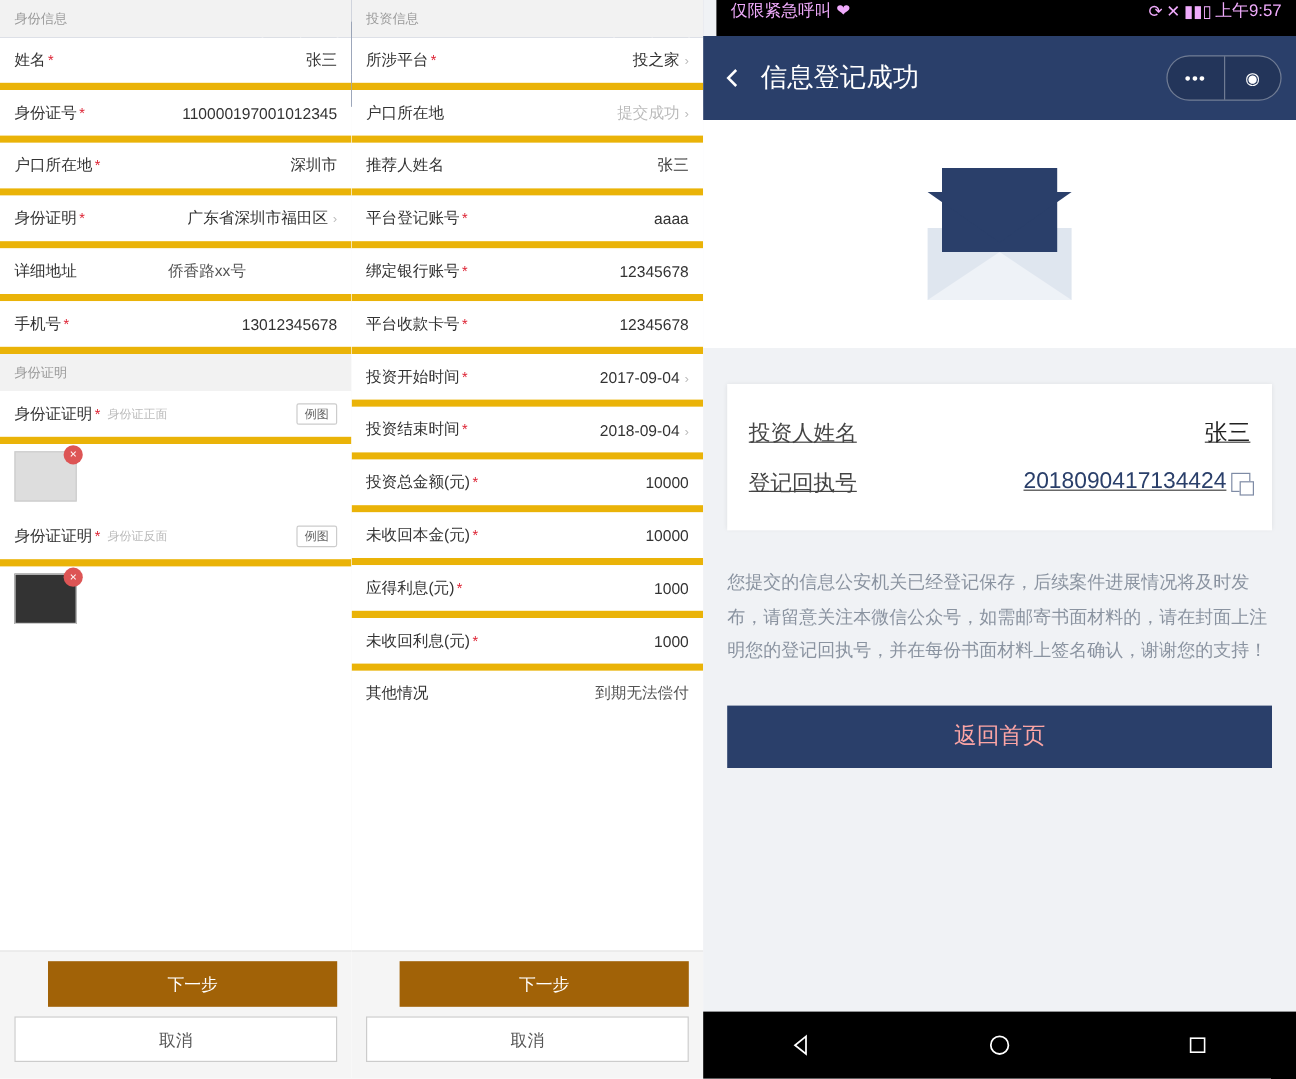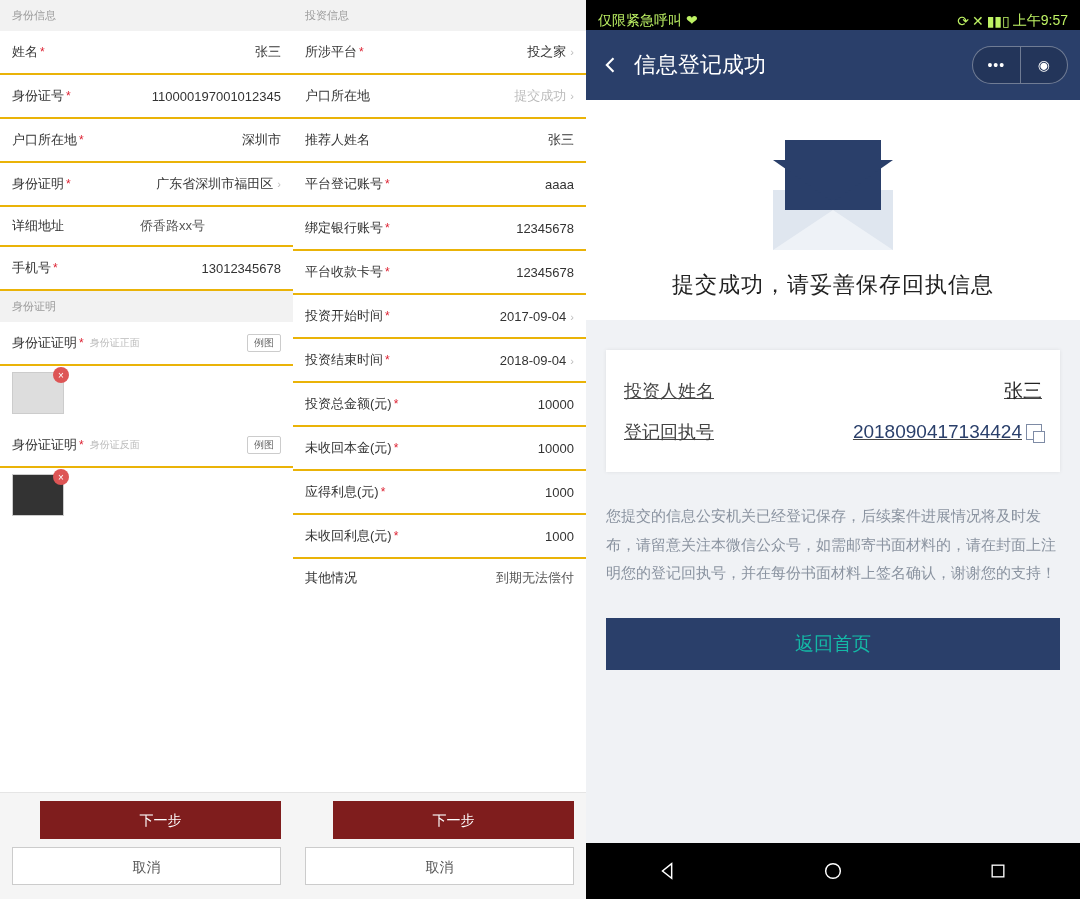--- a/index.html
+++ b/index.html
@@ -9,72 +9,72 @@
     display: flex;
     width: 1080px;
     height: 899px;
     overflow: hidden;
   }
   .phone { position: relative; background:#fff; flex-shrink:0; }
   .p1, .p2 { width: 293px; height: 899px; }
   .p3 { width: 494px; height: 899px; }
 
   
-  .status { height:18px; background:#2a3f6a; color:#bef264; font-size:10px; display:flex; align-items:flex-end; justify-content:space-between; padding:0 6px; }
+  .status { height:18px; background:#2a3f6a; color:#f0abfc; font-size:10px; display:flex; align-items:flex-start; justify-content:space-between; padding:0 6px;margin-left:11px; }
   .status .left, .status .right { display:flex; align-items:center; gap:3px; }
   .p3 .status { height:30px; background:#000; font-size:14px; padding:0 12px; }
 
   
   .header { height:44px; background:#2a3f6a; color:#fff; display:flex; align-items:center; padding:0 10px; position:relative; }
   .back { width:22px; height:22px; display:flex; align-items:center; justify-content:center; cursor:pointer; }
   .htitle { font-size:15px; margin-left:6px; }
   .capsule { position:absolute; right:8px; top:8px; height:28px; width:70px; border:1px solid rgba(255,255,255,.35); border-radius:14px; display:flex; background:rgba(0,0,0,.15); }
   .capsule > div { flex:1; display:flex; align-items:center; justify-content:center; color:#fff; font-size:14px; }
   .capsule > div:first-child { border-right:1px solid rgba(255,255,255,.35); letter-spacing:1px;}
   .p3 .header { height:70px; }
   .p3 .back { width:30px; height:30px; }
   .p3 .htitle { font-size:22px; margin-left:8px; }
   .p3 .capsule { height:38px; width:96px; border-radius:19px; top:16px; right:12px; }
 
   .subhead { background:#2a3f6a; color:#9cb0d4; text-align:center; font-size:11px; padding:4px 0 8px; }
 
   .section { background:#f2f2f2; color:#9a9a9a; font-size:11px; padding:8px 12px; }
 
-  .row { display:flex; align-items:center; justify-content:space-between; padding:0 12px; height:44px; background:#fff; border-bottom:2px solid #eab308; font-size:13px; color:#333; }
+  .row { display:flex; align-items:center; justify-content:space-between; padding:0 12px; height:44px; background:#fff; border-bottom:6px solid #eab308; font-size:13px; color:#333; }
   .row .label { display:flex; align-items:center; }
   .row .req { color:#d23; margin-left:2px; font-size:12px; }
   .row .value { color:#333; }
   .row .value.ph { color:#bbb; }
   .row .chev { color:#bbb; margin-left:4px; font-size:11px;}
   .row.tall { height:auto; padding:10px 12px; flex-direction:row; align-items:flex-start; gap:6px;}
   .row.tall .value { color:#555; font-size:13px;}
   .hint { color:#bbb; font-size:10px; margin-left:6px;}
   .example { border:1px solid #ccc; color:#666; font-size:10px; padding:1px 6px; border-radius:2px; cursor:pointer;}
   .thumb { width:52px; height:42px; background:#ddd; border:1px solid #ccc; position:relative; margin:6px 0 4px 12px;}
   .thumb .del { position:absolute; right:-6px; top:-6px; width:16px; height:16px; background:#d55; border-radius:50%; color:#fff; font-size:10px; display:flex; align-items:center; justify-content:center;}
   .thumb2 { background:#333; }
 
   .footer { position:absolute; bottom:0; left:0; right:0; padding:8px 12px 14px; background:#f5f5f5; border-top:1px solid #e5e5e5;}
-  .btn-primary { background:#7f1d1d; color:#fff; text-align:center; height:38px; line-height:38px; font-size:14px; cursor:pointer;margin-left:28px;}
+  .btn-primary { background:#a16207; color:#fff; text-align:center; height:38px; line-height:38px; font-size:14px; cursor:pointer;margin-left:28px;}
   .btn-secondary { background:#fff; border:1px solid #ccc; color:#555; text-align:center; height:38px; line-height:38px; font-size:14px; margin-top:8px; cursor:pointer;}
 
   
   .success-area { text-align:center; padding:40px 20px 20px; background:#fff;}
   .envelope { width:120px; height:110px; margin:0 auto 20px; position:relative; }
   .env-body { position:absolute; bottom:0; left:0; right:0; height:60px; background:#dfe6ef; }
   .env-flap { position:absolute; top:20px; left:0; right:0; height:0; border-left:60px solid transparent; border-right:60px solid transparent; border-top:42px solid #2a3f6a; z-index:2;}
   .env-card { position:absolute; top:0; left:12px; right:12px; height:70px; background:#2a3f6a; display:flex; align-items:center; justify-content:center; z-index:1;}
   .env-front { position:absolute; bottom:0; left:0; right:0; height:0; border-left:60px solid transparent; border-right:60px solid transparent; border-bottom:40px solid #eef2f7; z-index:3;}
   .success-msg { font-size:22px; color:#222; letter-spacing:1px;}
   .card { margin:30px 20px 0; background:#fff; box-shadow:0 0 4px rgba(0,0,0,.08); padding:20px 18px;}
   .card-row { display:flex; justify-content:space-between; align-items:center; font-size:18px; color:#444; padding:8px 0;text-decoration:underline;}
   .card-row .v { color:#2a3f6a; font-size:19px; display:flex; align-items:center; gap:4px;}
   .card-row .v.name { color:#222; }
   .note { margin:30px 20px 0; color:#8a93a0; font-size:15px; line-height:1.9; }
-  .btn-home { margin:30px 20px 0; background:#2a3f6a; color:#14b8a6; text-align:center; height:52px; line-height:52px; font-size:19px; cursor:pointer;}
+  .btn-home { margin:30px 20px 0; background:#2a3f6a; color:#fca5a5; text-align:center; height:52px; line-height:52px; font-size:19px; cursor:pointer;}
   .android-nav { position:absolute; bottom:0; left:0; right:0; height:56px; background:#000; display:flex; align-items:center; justify-content:space-around;}
   .android-nav .nav-icon { width:26px; height:26px; display:flex; align-items:center; justify-content:center;}
 
   .fade-bottom { position:absolute; left:0; right:0; bottom:95px; top:0; overflow:hidden;}
   .p1 .fade-bottom, .p2 .fade-bottom { bottom: 100px; }
   .scroll { position:absolute; top:0; left:0; right:0;}
   svg { display:block; }
   .copy-icon { width:16px; height:16px; border:1px solid #2a3f6a; position:relative; opacity:.6;}
   .copy-icon::after{content:"";position:absolute;width:10px;height:10px;border:1px solid #2a3f6a;right:-4px;bottom:-4px;background:#fff;}
 </style>
@@ -344,21 +344,20 @@
     <div class="envelope">
       <div class="env-card">
         <svg width="40" height="40" viewBox="0 0 24 24">
             <path d="M4 12l5 5L20 6" stroke="#fff" stroke-width="3" fill="none"></path>
           </svg>
       </div>
       <div class="env-body"></div>
       <div class="env-flap"></div>
       <div class="env-front"></div>
     </div>
-    <div class="success-msg">提交成功，请妥善保存回执信息</div>
   </div>
 
   <div class="card">
     <div class="card-row">
       <span>投资人姓名</span>
       <span class="v name">张三</span>
     </div>
     <div class="card-row">
       <span>登记回执号</span>
       <span class="v">

